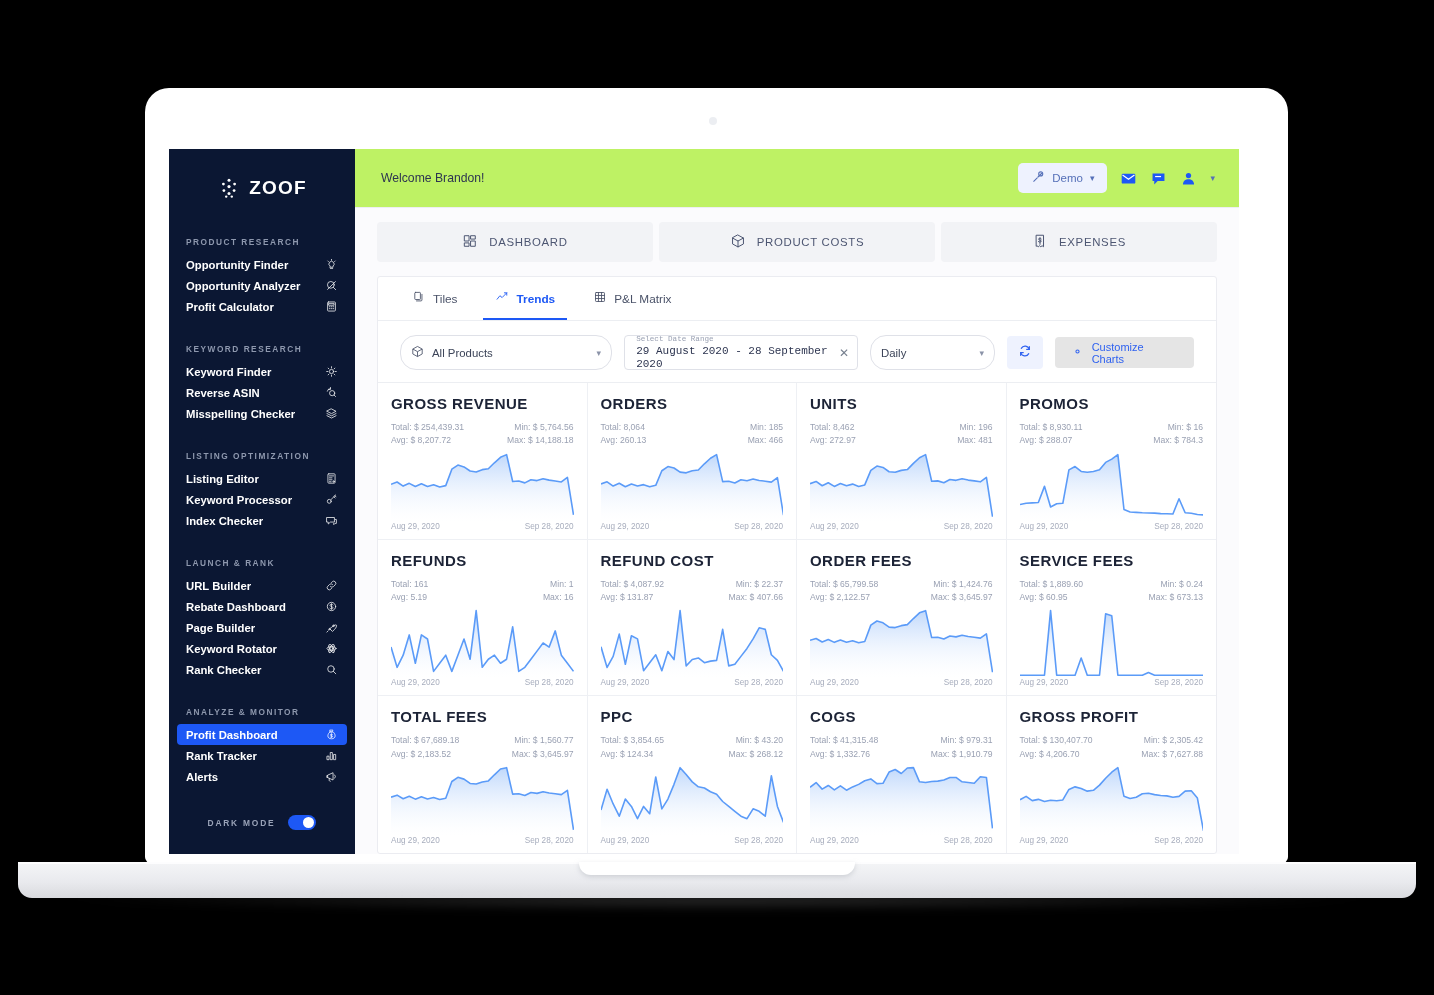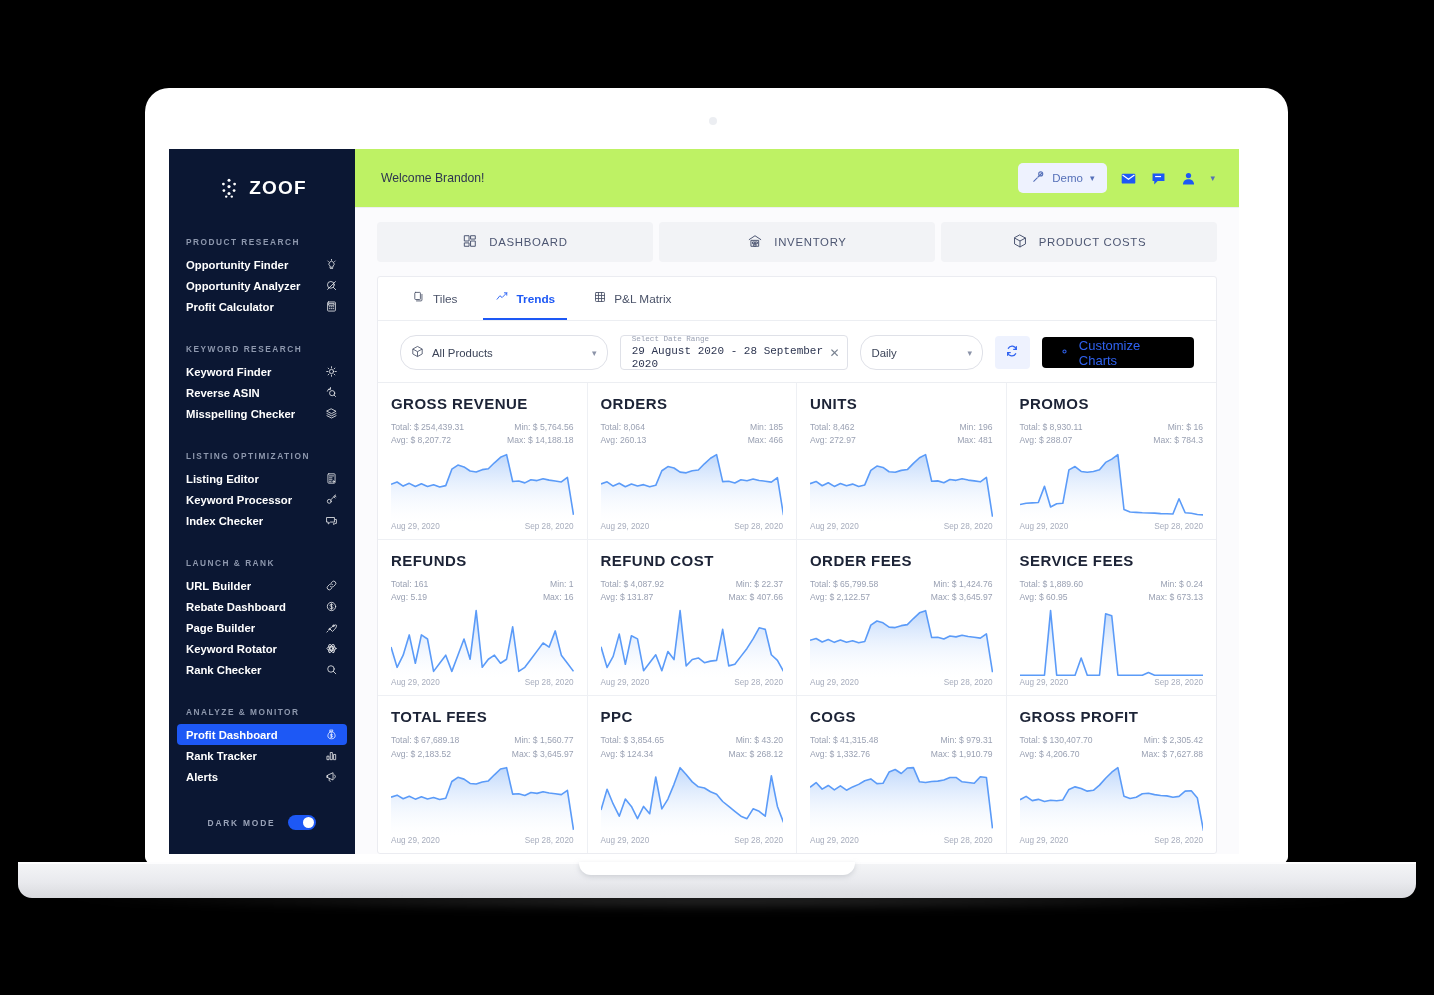--- a/index.html
+++ b/index.html
@@ -117,23 +117,23 @@
   }
   .dr-col{display:flex;flex-direction:column;line-height:1.15;font-family:Liberation Mono, monospace;}
   .dr-label{font-size:7.6px;color:#9aa1b3;}
   .dr-value{font-size:11px;color:#2d3550;margin-top:2px;}
   .dr-x{margin-left:auto;color:#77808f;font-size:12px;cursor:pointer;}
   .refresh-btn{
     width:36px;height:33px;background:#eef2fe;border-radius:4px;
     display:flex;align-items:center;justify-content:center;cursor:pointer;
   }
   .customize-btn{
-    margin-left:auto;height:31px;background:#000000;border-radius:4px;
+    margin-left:auto;height:31px;background:#e5e5e5;border-radius:4px;
     display:flex;align-items:center;gap:8px;padding:0 16px;
-    color:#2f62f0;font-size:13px;cursor:pointer;
+    color:#2f62f0;font-size:11px;cursor:pointer;
   }
 
   
   .grid{flex:1;display:grid;grid-template-columns:repeat(4,1fr);grid-template-rows:repeat(3,1fr);
         border-top:1px solid #eceef2;min-height:0;}
   .card{border-right:1px solid #eef0f4;border-bottom:1px solid #eef0f4;
         padding:12px 13px 0 13px;display:flex;flex-direction:column;min-width:0;overflow:hidden;}
   .card:nth-child(4n){border-right:none;}
   .card:nth-child(n+9){border-bottom:none;}
   .card-title{font-size:15px;font-weight:700;letter-spacing:.45px;color:#1c2336;margin-bottom:9px;}
@@ -415,35 +415,33 @@
             <span><svg viewBox="0 0 20 20" width="16" height="16" fill="none" stroke="#4d5672" stroke-width="1.25" stroke-linecap="round" stroke-linejoin="round">
                 <rect x="3.4" y="3.4" width="5.4" height="6.6"></rect>
                 <rect x="11.2" y="3.4" width="5.4" height="4.2"></rect>
                 <rect x="3.4" y="12.4" width="5.4" height="4.2"></rect>
                 <rect x="11.2" y="10" width="5.4" height="6.6"></rect>
               </svg></span>
             <span>DASHBOARD</span>
           </div>
           <div class="module-btn">
             <span><svg viewBox="0 0 20 20" width="16" height="16" fill="none" stroke="#4d5672" stroke-width="1.25" stroke-linecap="round" stroke-linejoin="round">
-                <path d="M2.8 8.2 10 3.4l7.2 4.8"></path>
-                <rect x="5.4" y="9.2" width="9.2" height="7.4"></rect>
-                <rect x="7.4" y="11.2" width="2.4" height="2.2"></rect>
-                <rect x="10.6" y="11.2" width="2.4" height="2.2"></rect>
-                <rect x="8.9" y="14" width="2.4" height="2.6"></rect>
-              </svg></span>
-            <span>INVENTORY</span>
-          </div>
-          <div class="module-btn">
-            <span><svg viewBox="0 0 20 20" width="16" height="16" fill="none" stroke="#4d5672" stroke-width="1.25" stroke-linecap="round" stroke-linejoin="round">
                 <path d="M10 2.6 16.8 6.3v7.4L10 17.4 3.2 13.7V6.3Z"></path>
                 <path d="M3.2 6.3 10 10l6.8-3.7"></path>
                 <path d="M10 10v7.4"></path>
               </svg></span>
             <span>PRODUCT COSTS</span>
+          </div>
+          <div class="module-btn">
+            <span><svg viewBox="0 0 20 20" width="16" height="16" fill="none" stroke="#4d5672" stroke-width="1.25" stroke-linecap="round" stroke-linejoin="round">
+                <path d="M5.6 2.8h8.8v14.4l-1.8-1.3-1.6 1.3-1.6-1.3-1.6 1.3-1.6-1.3-.6.5z"></path>
+                <path d="M10 6v8.2"></path>
+                <path d="M11.6 7.3c-.4-.5-1-.8-1.8-.8-1 0-1.6.5-1.6 1.2 0 1.6 3.4.8 3.4 2.4 0 .8-.7 1.3-1.8 1.3-.8 0-1.5-.3-1.9-.8"></path>
+              </svg></span>
+            <span>EXPENSES</span>
           </div>
         </div>
 
       <div class="panel">
         <div class="tabs" id="tabs-root">
             <div class="tab">
               <span><svg viewBox="0 0 20 20" width="14" height="14" fill="none" stroke="#4a5268" stroke-width="1.25" stroke-linecap="round" stroke-linejoin="round">
                   <rect x="4" y="3.4" width="8" height="10.2" rx="1"></rect>
                   <path d="M14.2 6.2v8a1.4 1.4 0 0 1-1.4 1.4H6.4"></path>
                 </svg></span>

